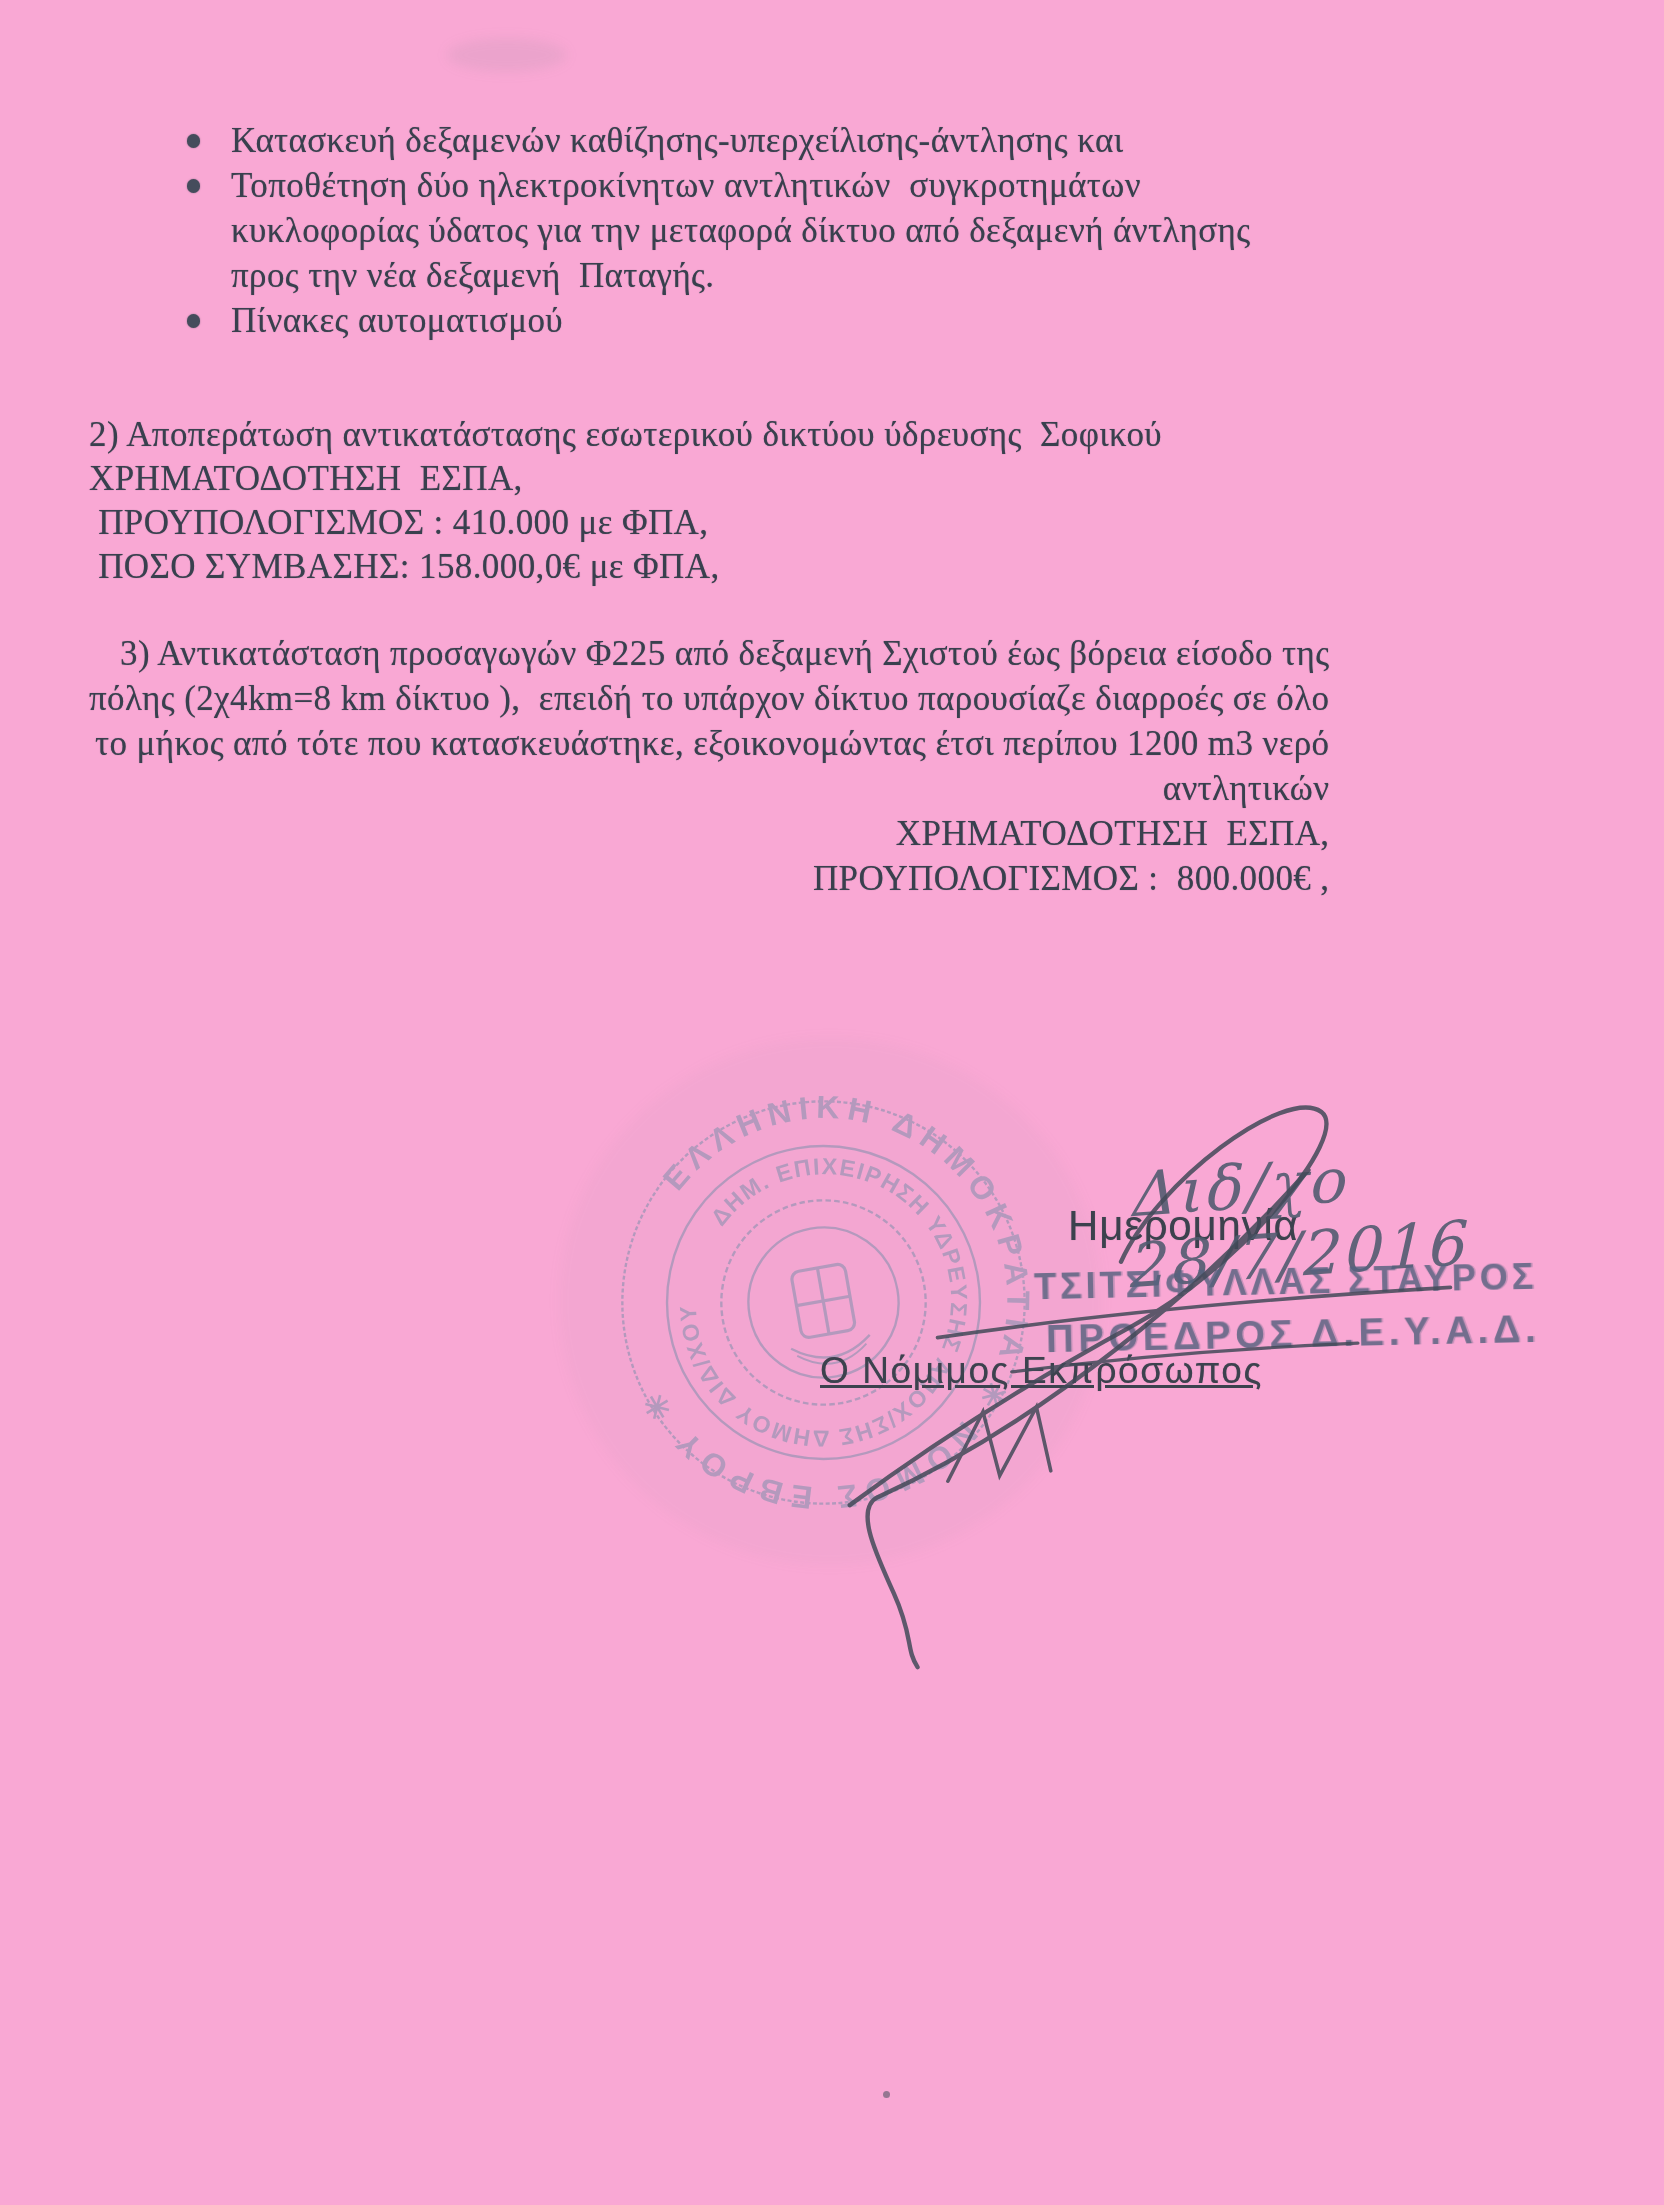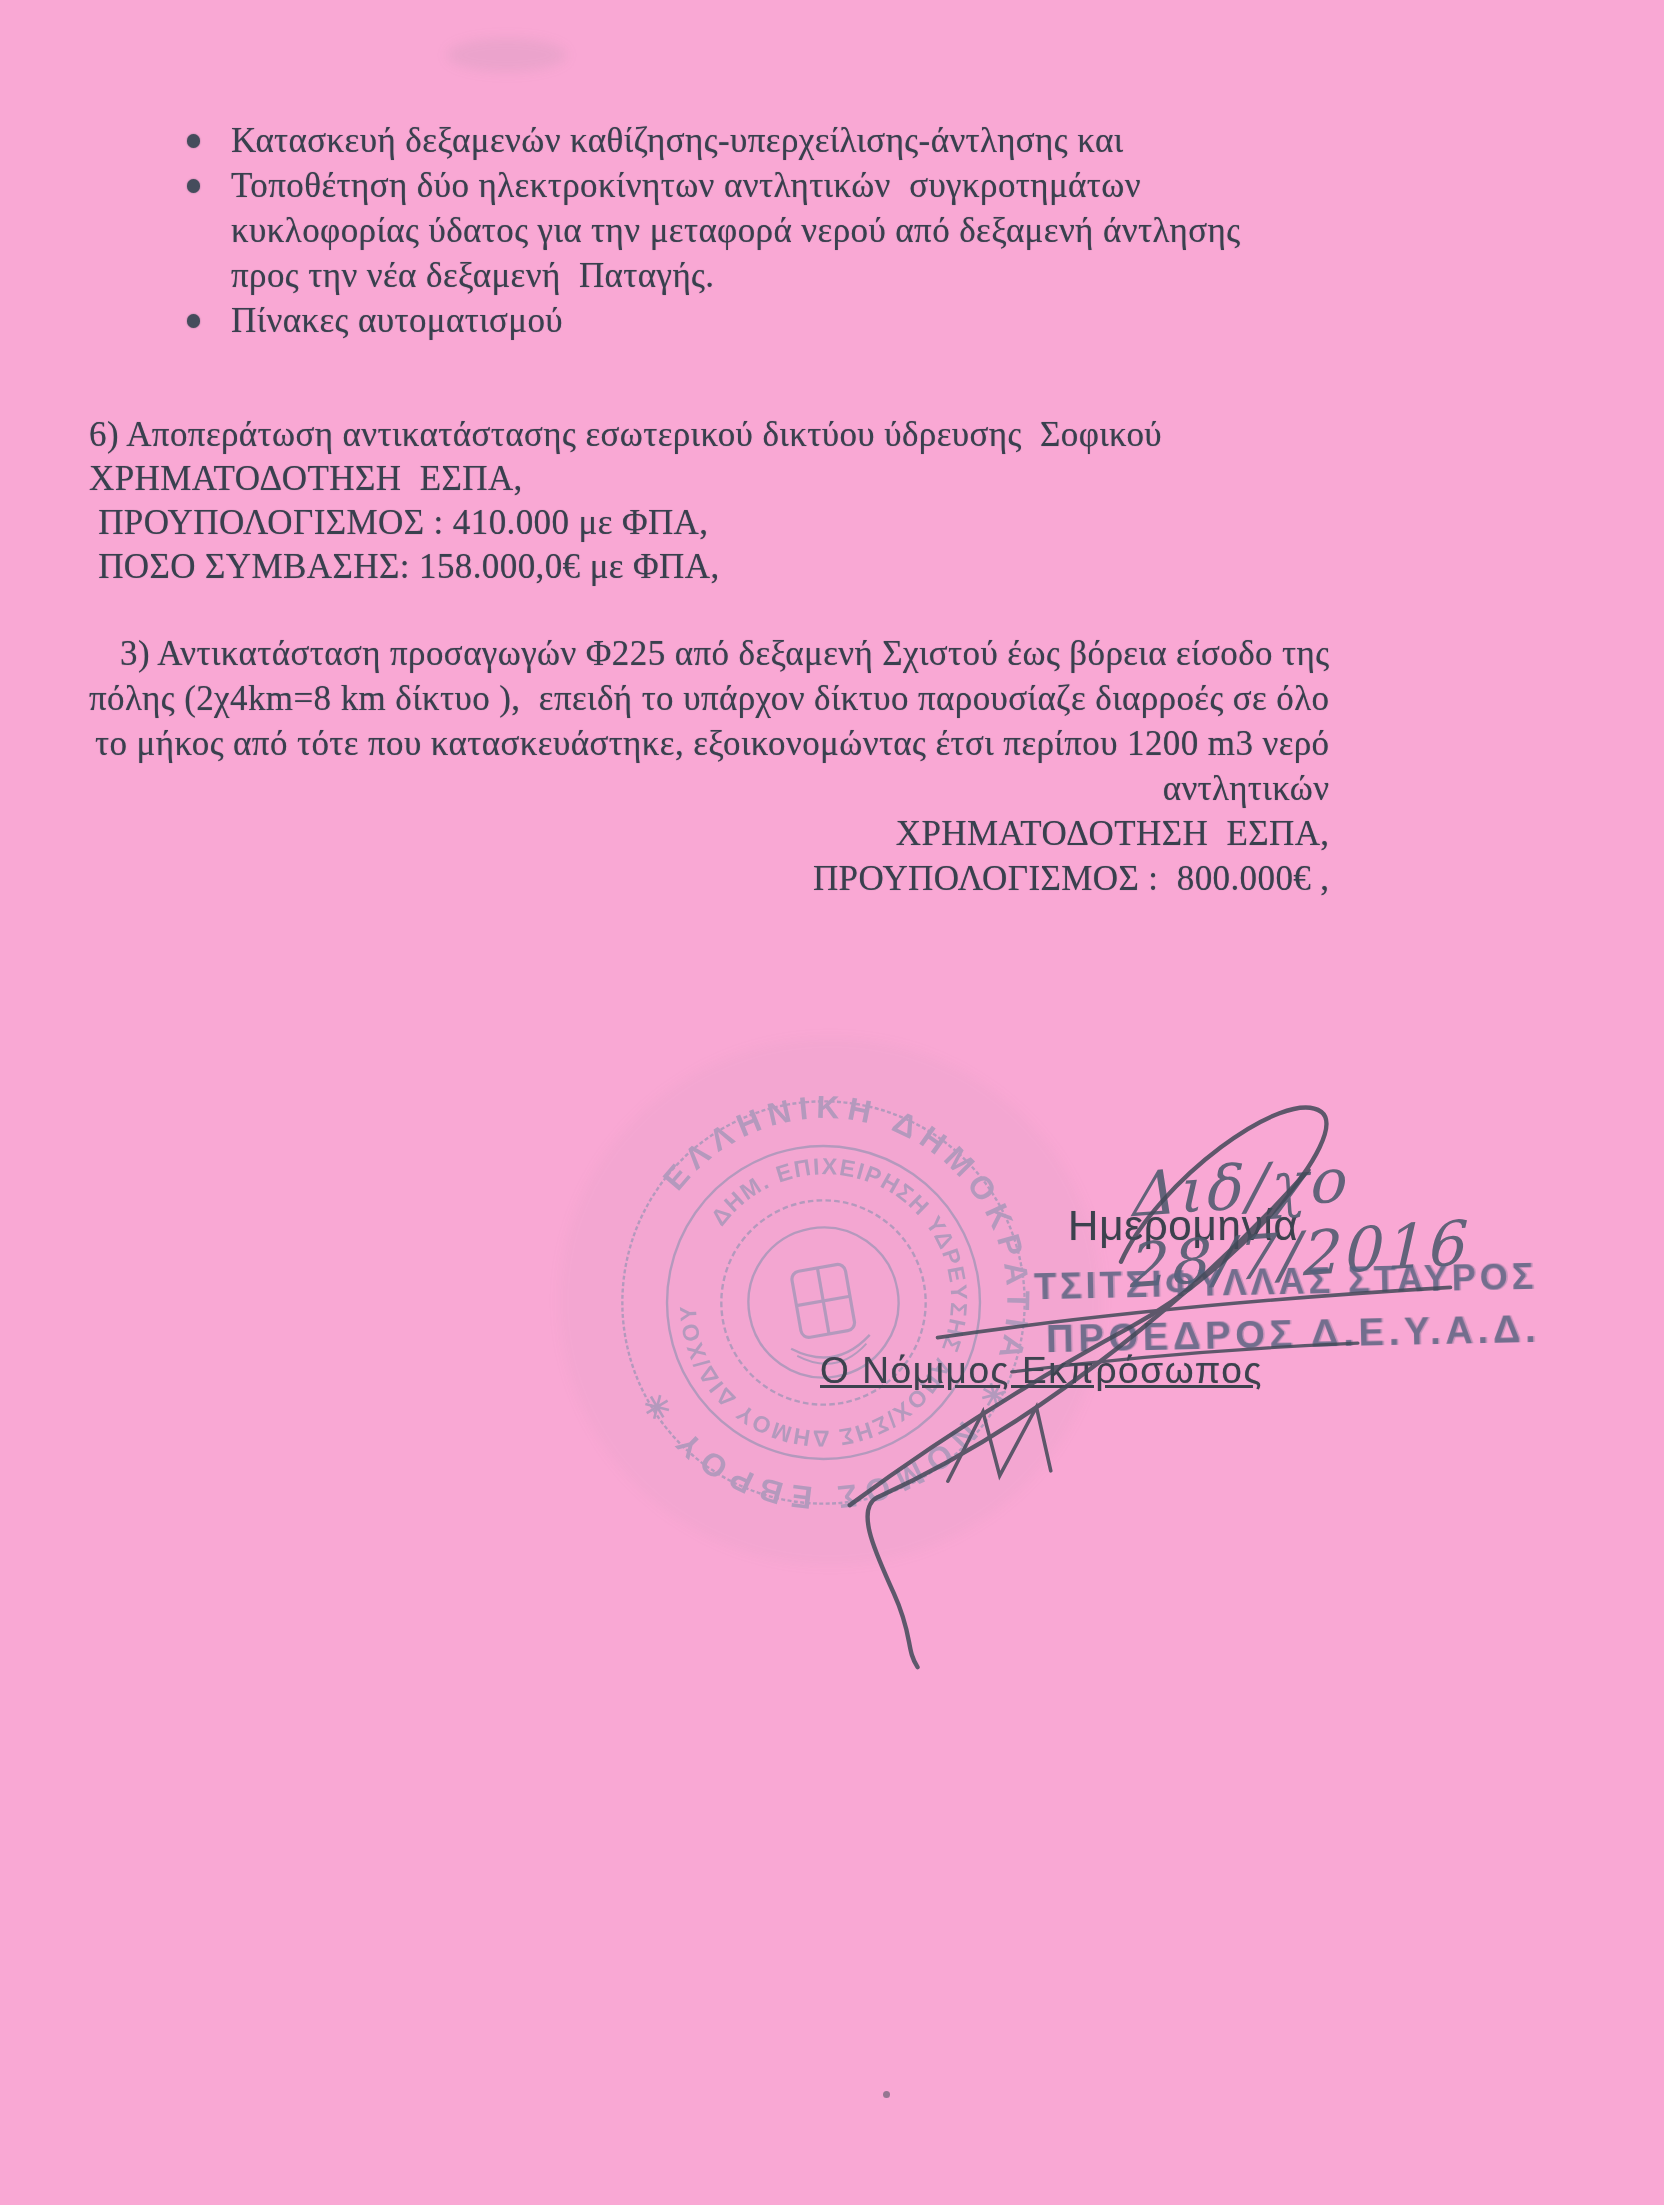--- a/index.html
+++ b/index.html
@@ -100,31 +100,31 @@
   <div class="artifact-dot"></div>
 
   <ul class="bullet-list doc-text">
     <li class="bullet-item">
       <span class="bullet-dot"></span>
       <div class="line">Κατασκευή δεξαμενών καθίζησης-υπερχείλισης-άντλησης και</div>
     </li>
     <li class="bullet-item">
       <span class="bullet-dot"></span>
       <div class="line">Τοποθέτηση δύο ηλεκτροκίνητων αντλητικών  συγκροτημάτων</div>
-      <div class="line">κυκλοφορίας ύδατος για την μεταφορά νερού από δεξαμενή άντλησης</div>
+      <div class="line">κυκλοφορίας ύδατος για την μεταφορά δίκτυο από δεξαμενή άντλησης</div>
       <div class="line">προς την νέα δεξαμενή  Παταγής.</div>
     </li>
     <li class="bullet-item">
       <span class="bullet-dot"></span>
       <div class="line">Πίνακες αυτοματισμού</div>
     </li>
   </ul>
 
   <div class="section-2 doc-text">
-    <div class="line">6) Αποπεράτωση αντικατάστασης εσωτερικού δικτύου ύδρευσης  Σοφικού</div>
+    <div class="line">2) Αποπεράτωση αντικατάστασης εσωτερικού δικτύου ύδρευσης  Σοφικού</div>
     <div class="line">ΧΡΗΜΑΤΟΔΟΤΗΣΗ  ΕΣΠΑ,</div>
     <div class="line"> ΠΡΟΥΠΟΛΟΓΙΣΜΟΣ : 410.000 με ΦΠΑ,</div>
     <div class="line"> ΠΟΣΟ ΣΥΜΒΑΣΗΣ: 158.000,0€ με ΦΠΑ,</div>
   </div>
 
   <div class="section-3 doc-text">
     <div class="line">3) Αντικατάσταση προσαγωγών Φ225 από δεξαμενή Σχιστού έως βόρεια είσοδο της</div>
     <div class="line">πόλης (2χ4km=8 km δίκτυο ),  επειδή το υπάρχον δίκτυο παρουσίαζε διαρροές σε όλο</div>
     <div class="line">το μήκος από τότε που κατασκευάστηκε, εξοικονομώντας έτσι περίπου 1200 m3 νερό</div>
     <div class="line">αντλητικών</div>

